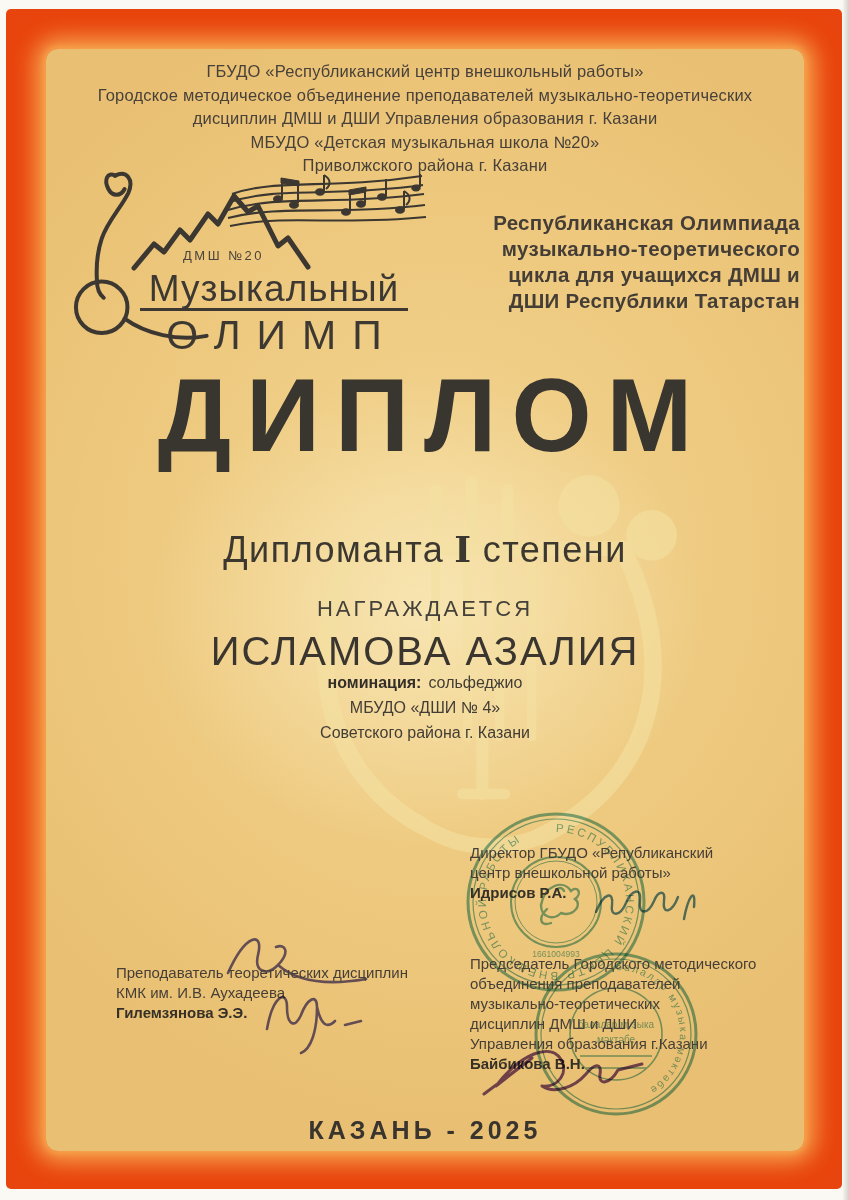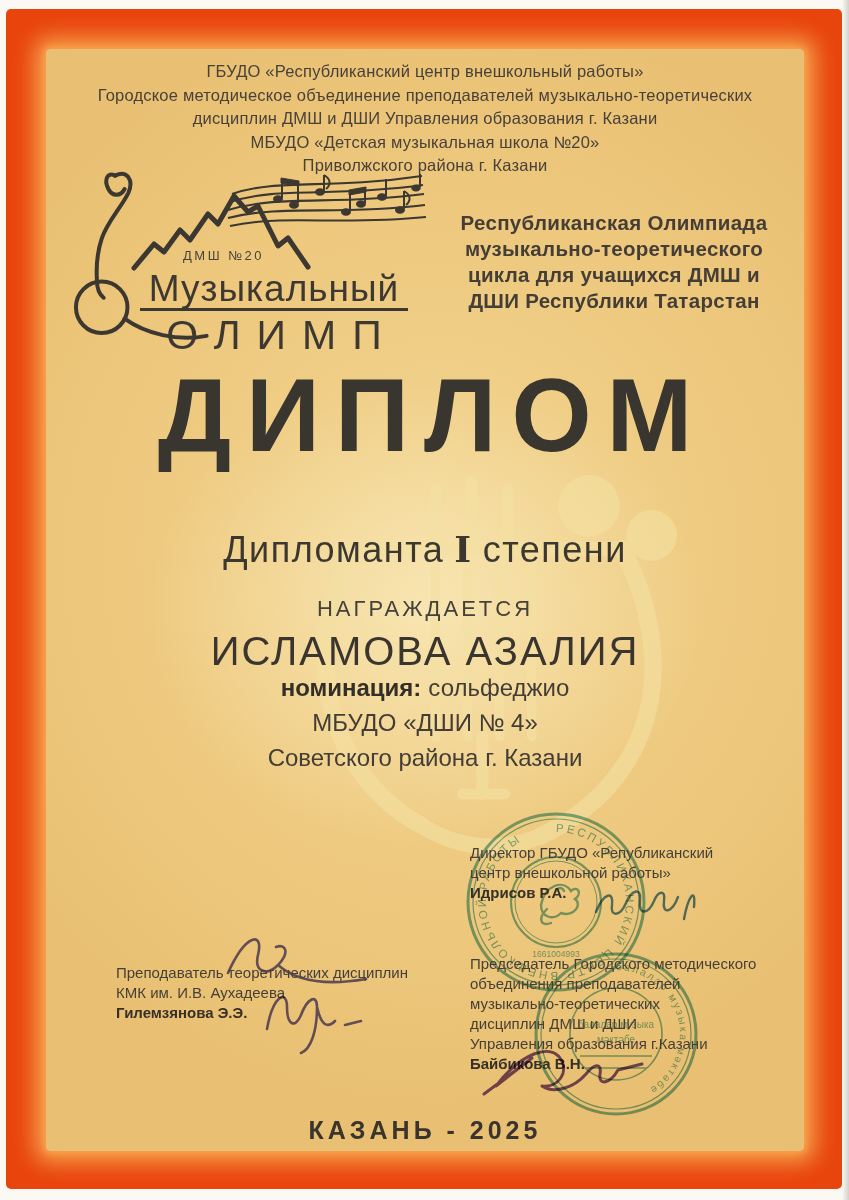--- a/index.html
+++ b/index.html
@@ -1,40 +1,40 @@
 <!DOCTYPE html>
 <html><head>
 <meta charset="utf-8">
 <style>
   html,body{margin:0;padding:0;background:#e9e7e2;}
   .page{position:relative;width:849px;height:1200px;background:#fbf9f4;overflow:hidden;
         font-family:"Liberation Sans","DejaVu Sans",sans-serif;}
   .page::after{content:'';position:absolute;right:0;top:0;bottom:0;width:7px;
         background:linear-gradient(to left,rgba(110,100,90,.28),rgba(110,100,90,0));pointer-events:none;}
   .frame{position:absolute;left:6px;top:9px;right:7px;bottom:11px;background:#e8440d;border-radius:5px;}
-  .paper{position:absolute;left:46px;top:49px;right:45px;bottom:49px;border-radius:4px;
+  .paper{position:absolute;left:46px;top:49px;right:45px;bottom:49px;border-radius:12px;
          background:radial-gradient(ellipse 520px 560px at 52% 46%,#f2d592 0%,#eeca80 55%,#e9c073 100%);
          box-shadow:0 0 22px 11px #f7a44e,0 0 5px 3px #f28432;overflow:hidden;}
   .paper::before{content:'';position:absolute;left:14%;top:30%;width:72%;height:42%;
          background:radial-gradient(ellipse at 50% 50%,rgba(253,243,205,.55),rgba(253,243,205,0) 72%);}
   .abs{position:absolute;}
   .ctr{left:0;right:0;text-align:center;}
   .header{top:11px;line-height:23.5px;font-size:16.5px;font-weight:500;color:#48413a;letter-spacing:.2px;}
   .logo-school{left:137px;top:199px;font-size:13px;letter-spacing:2.5px;color:#4a443c;font-weight:500;}
   .logo-top{left:94px;top:219px;width:268px;text-align:center;font-size:37px;font-weight:500;color:#3d3932;letter-spacing:1px;}
   .logo-rule{left:94px;top:259px;width:268px;height:3px;background:#3d3932;}
   .logo-bottom{left:94px;top:263px;width:268px;text-align:center;font-size:41px;font-weight:500;color:#3d3932;letter-spacing:16px;text-indent:16px;}
-  .event{left:382px;top:161px;width:372px;text-align:center;font-size:20.5px;font-weight:700;color:#453e36;line-height:26px;letter-spacing:.3px;}
+  .event{left:382px;top:161px;width:372px;text-align:right;font-size:20.5px;font-weight:700;color:#453e36;line-height:26px;letter-spacing:.3px;}
   .title{top:308px;font-size:103px;font-weight:700;color:#39352f;letter-spacing:15px;text-indent:15px;}
   .degree{top:479px;font-size:36px;color:#3c3830;letter-spacing:1.5px;}
   .degree .numeral{font-family:"DejaVu Serif",serif;font-weight:700;margin:0 10px;}
   .award{top:547px;color:#3e3831;}
   .awarded{font-size:22px;letter-spacing:3px;font-weight:500;color:#44403a;margin-bottom:7px;}
   .recipient{font-size:40px;font-weight:500;letter-spacing:2px;color:#3a362f;}
-  .aline{font-size:24px;margin-bottom:7px;color:#433d35;}
+  .aline{font-size:16px;margin-bottom:7px;color:#433d35;}
   .aline b{font-weight:700;color:#332e27;margin-right:7px;}
   .sig-block{font-size:15px;line-height:20px;color:#453f38;}
   .sig-block .name{font-weight:700;color:#353028;}
   .lt{left:70px;top:796px;width:330px;}
   .lb{left:70px;top:914px;width:340px;}
   .rt{left:424px;top:794px;width:320px;}
   .rb{left:424px;top:905px;width:325px;}
   .footer{top:1067px;font-size:25px;font-weight:700;letter-spacing:4px;color:#39342d;}
   .wm{left:219px;top:381px;opacity:.6;}
   .stamp{mix-blend-mode:multiply;opacity:.62;}

